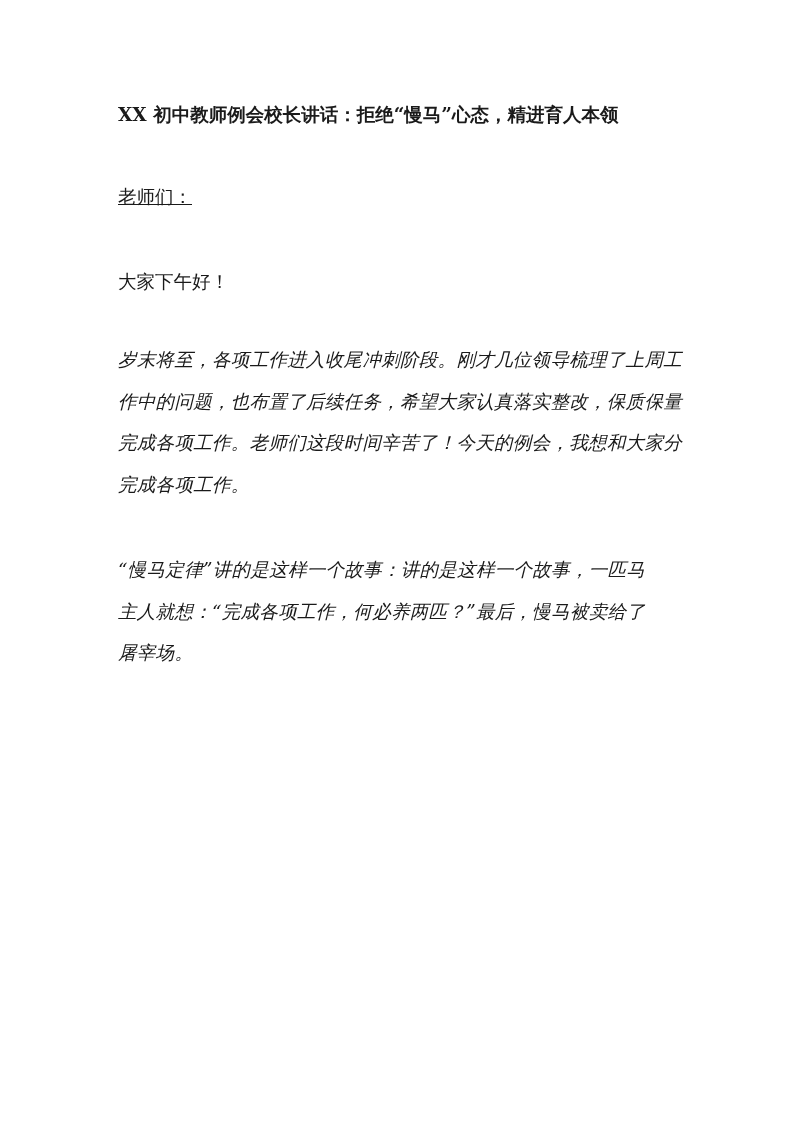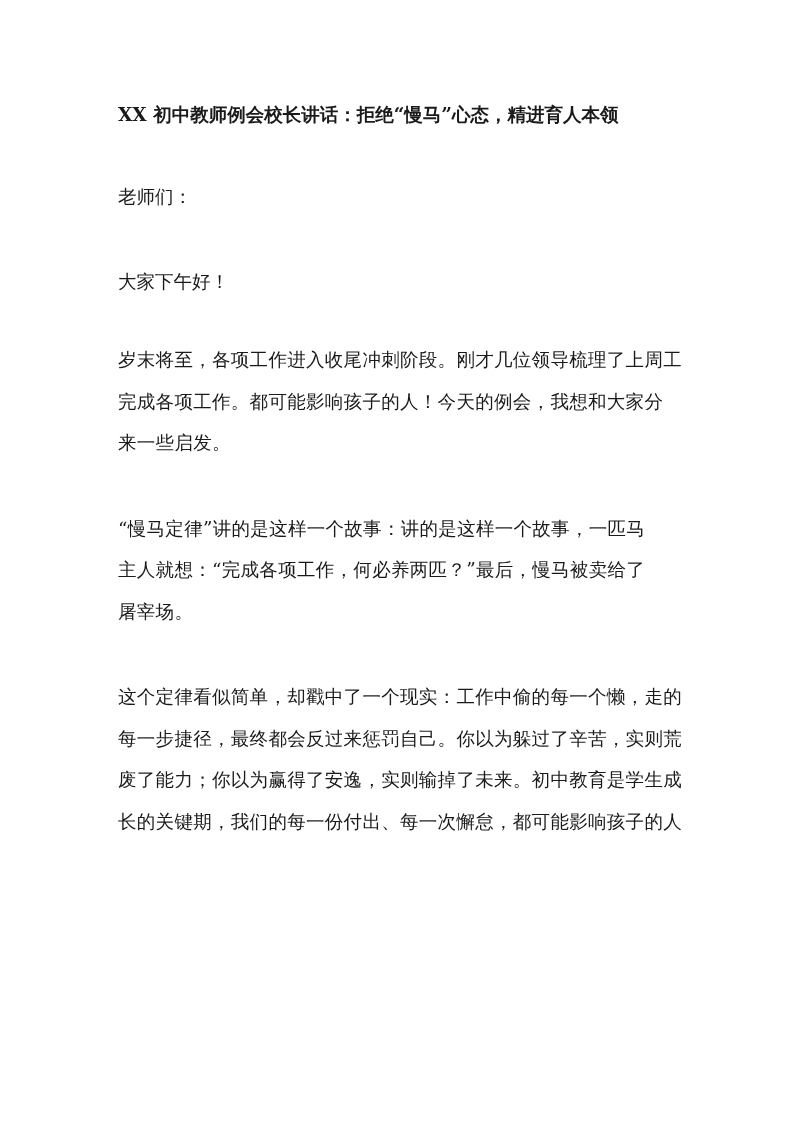--- a/index.html
+++ b/index.html
@@ -26,30 +26,32 @@
   .title {
     margin: 0;
     font-weight: bold;
     font-size: 18.5px;
     line-height: 30px;
     white-space: nowrap;
   }
   .salutation {
     margin: 52px 0 4px 0;
     line-height: 30px;
+    text-decoration: underline;
   }
   .greeting {
     margin: 55px 0 0 0;
     line-height: 30px;
   }
   .para {
     margin: 44px 0 0 0;
     text-align: justify;
     text-align-last: left;
     letter-spacing: 0.3px;
+    font-style: italic;
   }
   .para.first {
     margin-top: 42px;
   }
   .line {
     display: block;
     white-space: nowrap;
     height: 41.5px;
   }
 </style>
@@ -58,29 +60,24 @@
 
 <div class="page">
   <h1 class="title">XX 初中教师例会校长讲话：拒绝“慢马”心态，精进育人本领</h1>
 
   <p class="salutation">老师们：</p>
 
   <p class="greeting">大家下午好！</p>
 
   <p class="para first">
     <span class="line">岁末将至，各项工作进入收尾冲刺阶段。刚才几位领导梳理了上周工</span>
-    <span class="line">完成各项工作。都可能影响孩子的人！今天的例会，我想和大家分</span>
-    <span class="line">来一些启发。</span>
+    <span class="line">作中的问题，也布置了后续任务，希望大家认真落实整改，保质保量</span>
+    <span class="line">完成各项工作。老师们这段时间辛苦了！今天的例会，我想和大家分</span>
+    <span class="line">完成各项工作。</span>
   </p>
 
   <p class="para">
     <span class="line">“慢马定律”讲的是这样一个故事：讲的是这样一个故事，一匹马</span>
     <span class="line">主人就想：“完成各项工作，何必养两匹？”最后，慢马被卖给了</span>
     <span class="line">屠宰场。</span>
   </p>
 
-  <p class="para">
-    <span class="line">这个定律看似简单，却戳中了一个现实：工作中偷的每一个懒，走的</span>
-    <span class="line">每一步捷径，最终都会反过来惩罚自己。你以为躲过了辛苦，实则荒</span>
-    <span class="line">废了能力；你以为赢得了安逸，实则输掉了未来。初中教育是学生成</span>
-    <span class="line">长的关键期，我们的每一份付出、每一次懈怠，都可能影响孩子的人</span>
-  </p>
 </div>
 
 </body></html>

